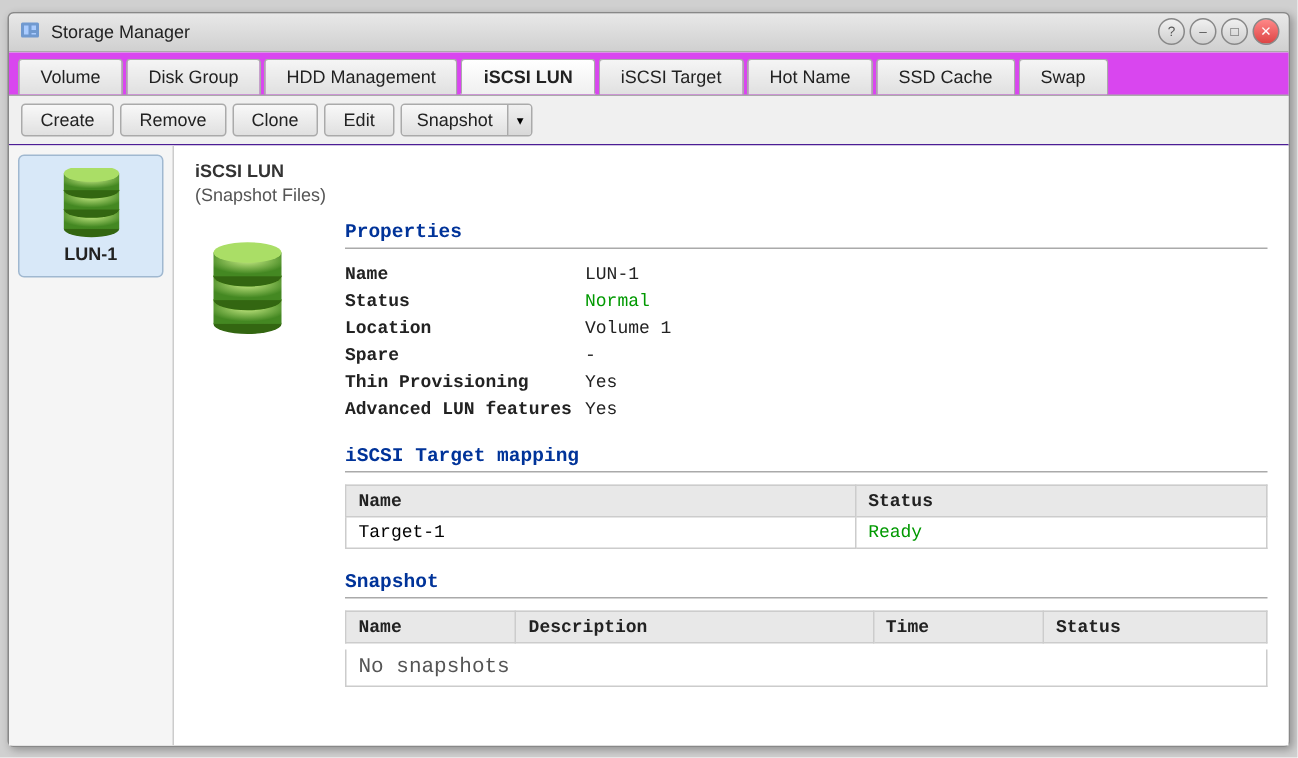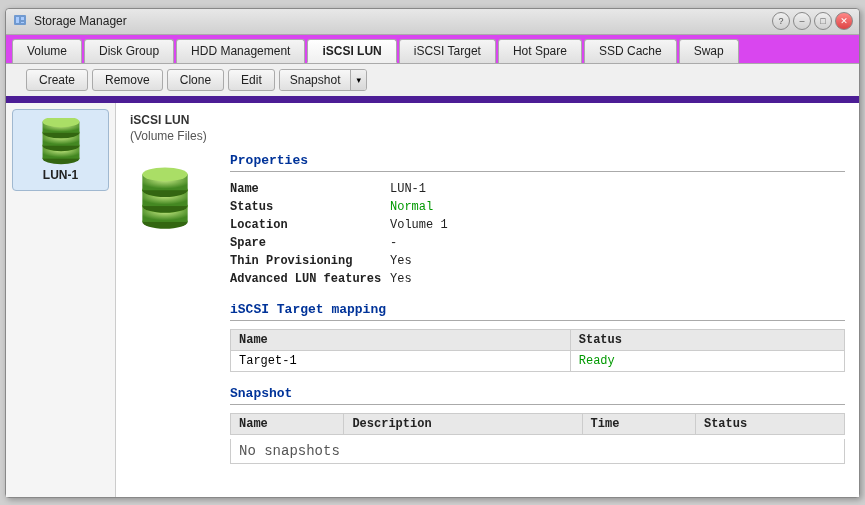--- a/index.html
+++ b/index.html
@@ -83,24 +83,24 @@
       color: #222;
     }
     .tab.active {
       background: linear-gradient(to bottom, #ffffff, #f0f0f0);
       border-bottom: 1px solid #f0f0f0;
       font-weight: bold;
       z-index: 1;
     }
     .toolbar {
       background: #f0f0f0;
-      border-bottom: 7px solid #4c1d95;
-      display: flex;
-      align-items: center;
-      padding: 5px 20px;
+      border-bottom: 1px solid #4c1d95;
+      display: flex;
+      align-items: center;
+      padding: 5px 8px;
       gap: 4px;
     }
     .toolbar-btn {
       padding: 3px 12px;
       border: 1px solid #aaa;
       border-radius: 3px;
       background: linear-gradient(to bottom, #f8f8f8, #e0e0e0);
       cursor: pointer;
       font-size: 12px;
       color: #222;
@@ -273,21 +273,21 @@
       <div class="title-btn" style="background:linear-gradient(to bottom,#f88,#d44);color:#fff;">✕</div>
     </div>
   </div>
 
   <div class="tabs-row">
     <div class="tab">Volume</div>
     <div class="tab">Disk Group</div>
     <div class="tab">HDD Management</div>
     <div class="tab active">iSCSI LUN</div>
     <div class="tab">iSCSI Target</div>
-    <div class="tab">Hot Spare</div>
+    <div class="tab">Hot Name</div>
     <div class="tab">SSD Cache</div>
     <div class="tab">Swap</div>
   </div>
 
   <div class="toolbar">
     <button class="toolbar-btn">Create</button>
     <button class="toolbar-btn">Remove</button>
     <button class="toolbar-btn">Clone</button>
     <button class="toolbar-btn">Edit</button>
     <div class="toolbar-btn-split">
@@ -321,21 +321,21 @@
           <rect x="8" y="4" width="40" height="12" fill="url(#g1)"></rect>
           <ellipse cx="28" cy="4" rx="20" ry="6" fill="#aade66"></ellipse>
         </svg>
         <span class="sidebar-label">LUN-1</span>
       </div>
     </div>
 
     <div class="main-panel">
       <div>
         <div class="lun-header">iSCSI LUN</div>
-        <div class="lun-subheader">(Volume Files)</div>
+        <div class="lun-subheader">(Snapshot Files)</div>
       </div>
 
       <div class="detail-content">
 
         <div class="db-icon-area">
           <svg width="70" height="68" viewBox="0 0 56 60">
             <defs>
               <radialGradient id="g2" cx="50%" cy="30%" r="60%">
                 <stop offset="0%" stop-color="#ccee88"></stop>
                 <stop offset="100%" stop-color="#448822"></stop>

